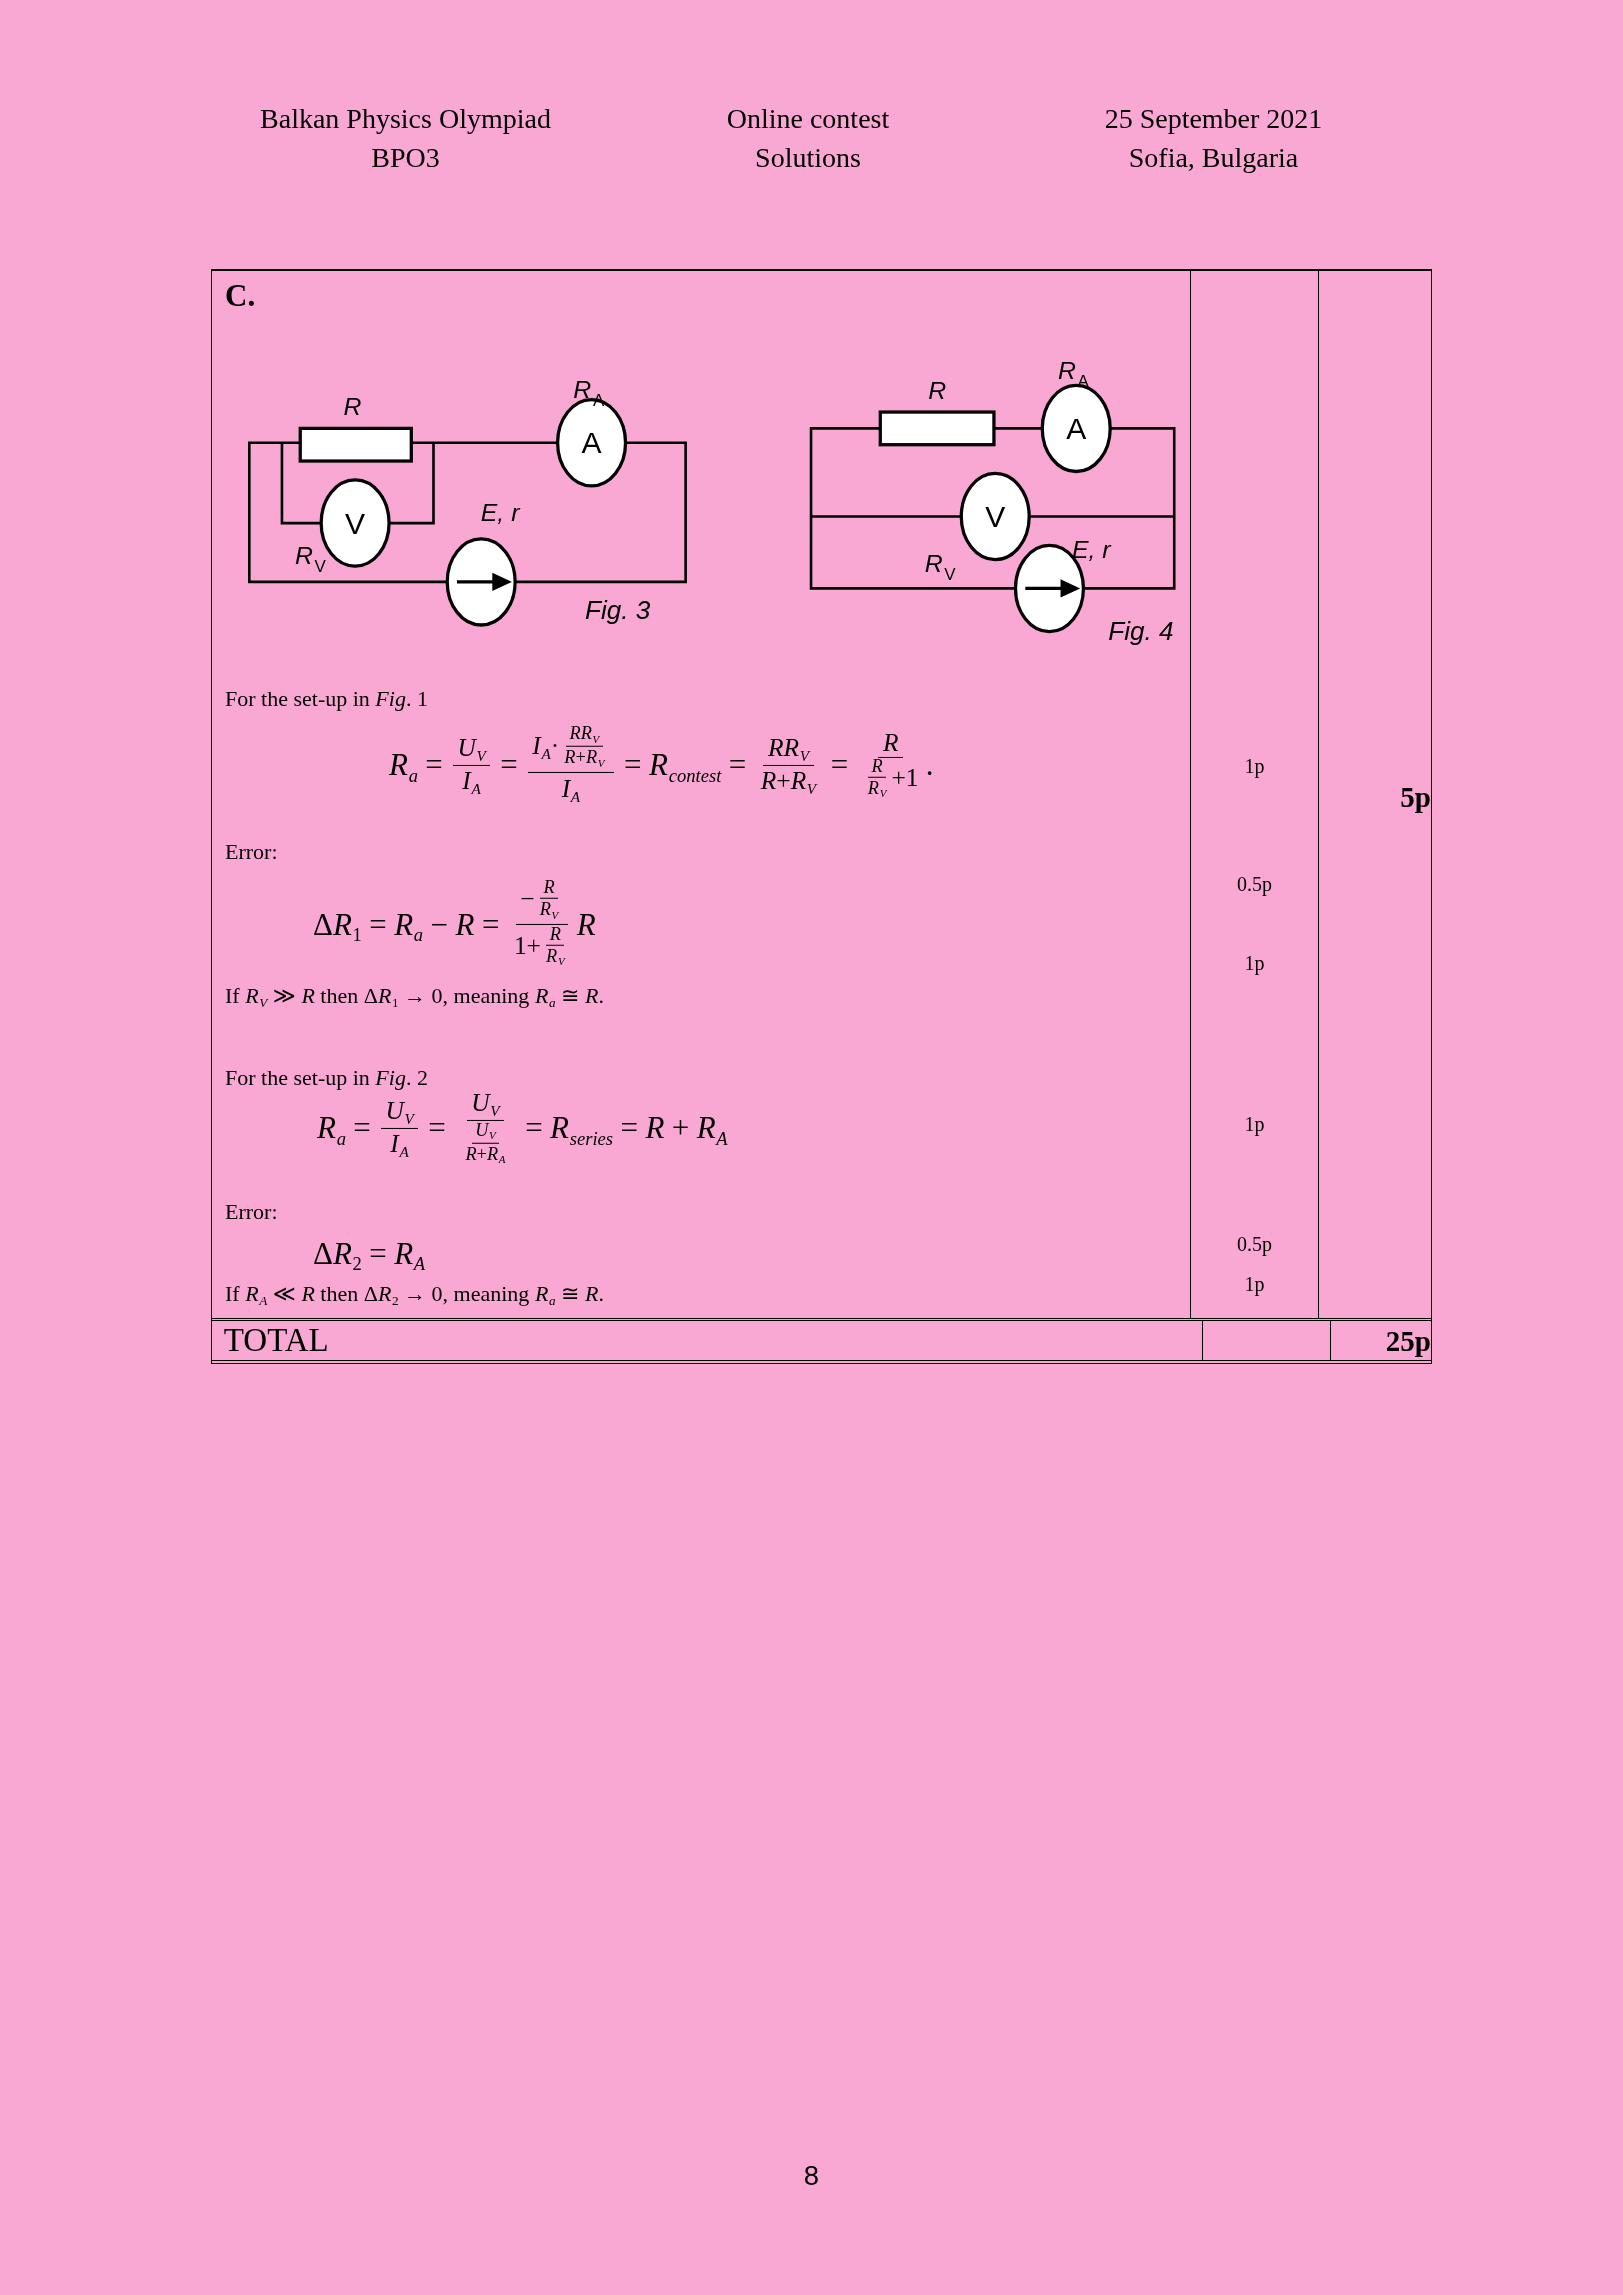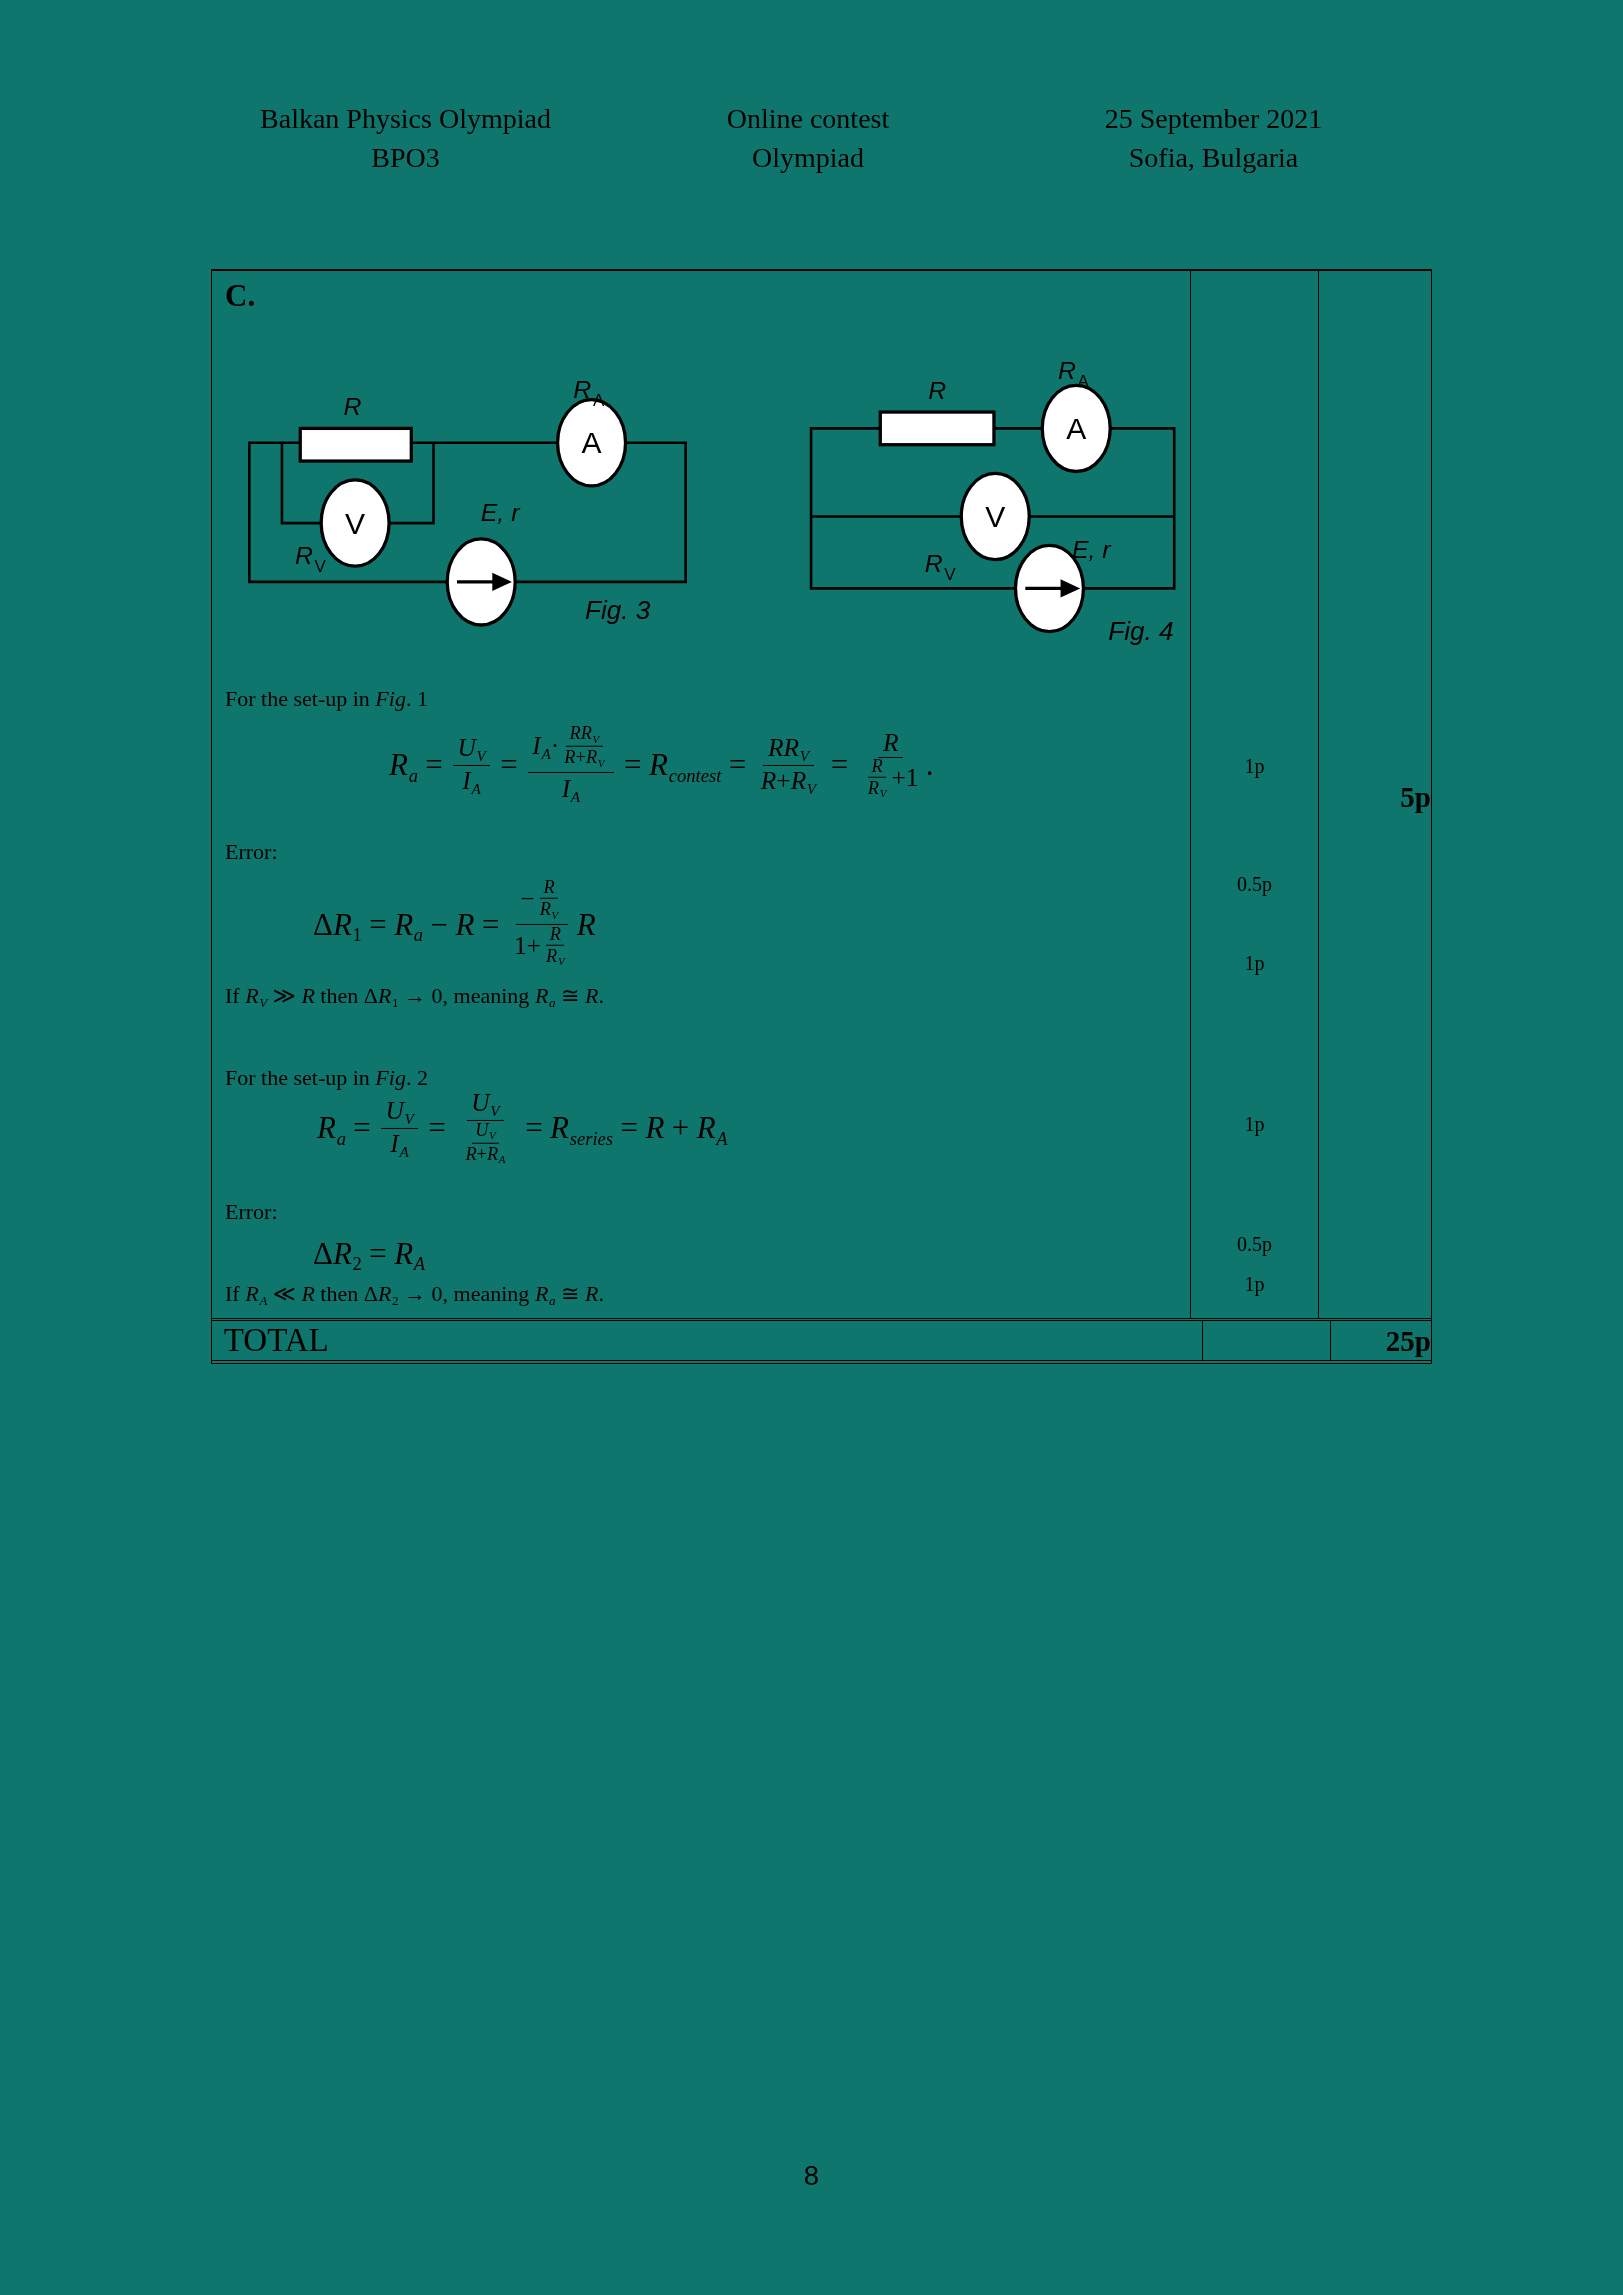--- a/index.html
+++ b/index.html
@@ -1,19 +1,19 @@
 <!DOCTYPE html>
 <html style="font-size:10.5px"><head>
 <meta charset="utf-8">
 <style>
   html,body{margin:0;padding:0;background:#e8e8e8;}
   .page{
     position:relative;
     width:1623px;height:2295px;
-    background:#0f766e;
+    background:#f9a8d4;
     font-family:"Liberation Serif", serif;
     color:#000;
     overflow:hidden;
   }
   
   .header-col{position:absolute;top:99px;text-align:center;font-size:28px;line-height:39px;}
   #hdr1{left:193px;width:425px;}
   #hdr2{left:641px;width:334px;}
   #hdr3{left:1037px;width:353px;}
   
@@ -59,21 +59,21 @@
 <body>
 
 <div class="page">
 
   <div class="header-col" id="hdr1">
     <div>Balkan Physics Olympiad</div>
     <div>BPO3</div>
   </div>
   <div class="header-col" id="hdr2">
     <div>Online contest</div>
-    <div>Olympiad</div>
+    <div>Solutions</div>
   </div>
   <div class="header-col" id="hdr3">
     <div>25 September 2021</div>
     <div>Sofia, Bulgaria</div>
   </div>
 
   <div class="score-table">
     <div class="row-main">
       <div class="cell-content">
         <div class="section-label">C.</div>

